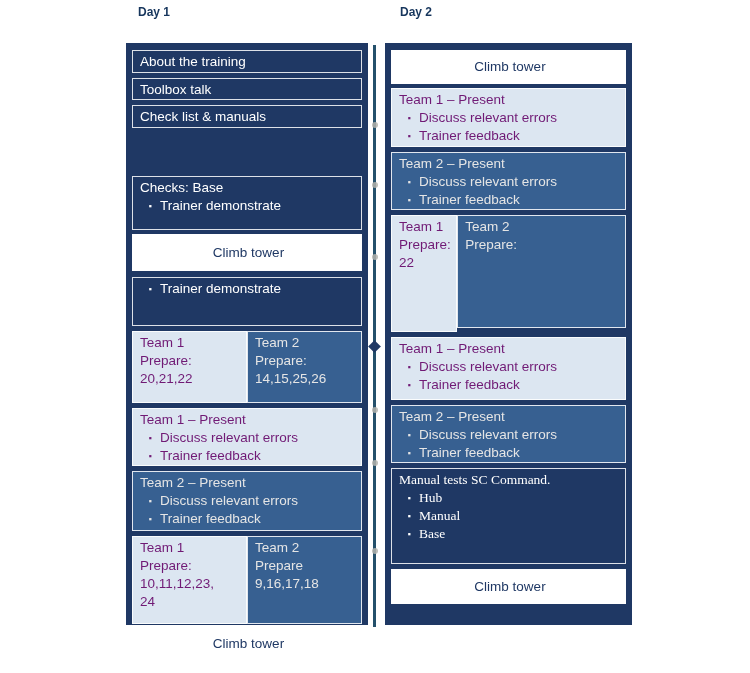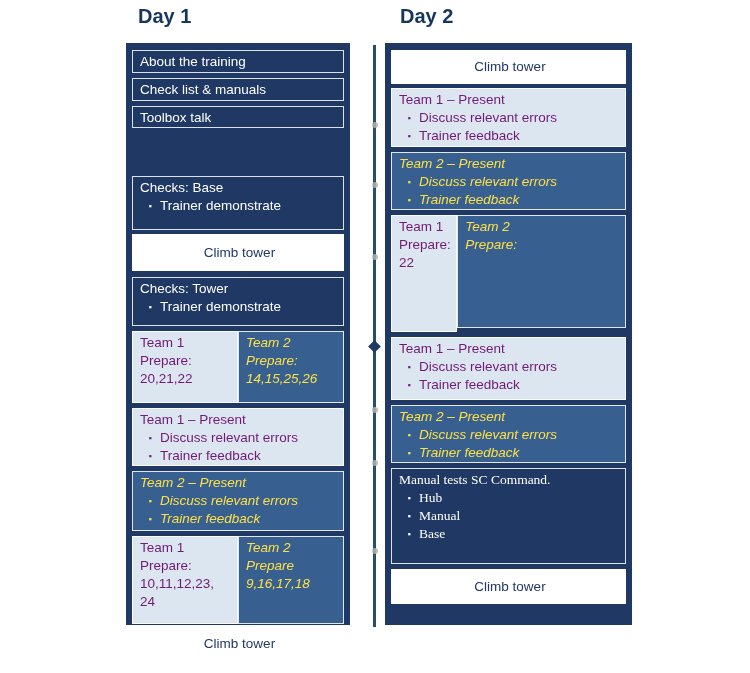--- a/index.html
+++ b/index.html
@@ -1,37 +1,37 @@
 <!DOCTYPE html>
 <html><head>
 <meta charset="utf-8">
 <style>
   html,body{margin:0;padding:0;}
   body{
     width:750px;height:673px;position:relative;background:#ffffff;
     font-family:"Liberation Sans",sans-serif;overflow:hidden;
   }
   .day-title{
-    position:absolute;top:5px;font-size:20px;font-weight:bold;color:#17365D;
+    position:absolute;top:5px;font-size:12px;font-weight:bold;color:#17365D;
   }
   #day1-title{left:138px;}
   #day2-title{left:400px;}
   .column{
     position:absolute;top:43px;height:582px;background:#1F3864;
     box-sizing:border-box;padding:7px 6px 8px 6px;
   }
-  #day1-column{left:126px;width:224px;}
+  #day1-column{left:126px;width:242px;}
   #day2-column{left:385px;width:247px;}
   .box{
     box-sizing:border-box;border:1px solid rgba(255,255,255,0.85);
     font-size:13.5px;line-height:18px;padding:2px 4px 2px 7px;
     overflow:hidden;
   }
   .box.dark{background:#1F3864;color:#ffffff;}
-  .box.medium{background:#376091;color:#fde047;font-style:italic;}
+  .box.medium{background:#376091;color:#e5e5e5;}
   .box.light{background:#DCE6F1;color:#701a75;}
   .box.white{
     background:#ffffff;color:#1F3864;border:none;
     display:flex;align-items:center;justify-content:center;text-align:center;
   }
   .pair{display:flex;align-items:flex-start;}
   .pair .box{flex:1;height:100%;}
   .bullet-line{display:flex;}
   .bullet-glyph{
     width:20px;flex:0 0 20px;text-align:center;font-size:9px;line-height:18px;
@@ -51,36 +51,35 @@
 </head>
 <body>
 
 <div class="day-title" id="day1-title">Day 1</div>
 <div class="day-title" id="day2-title">Day 2</div>
 
 <div class="column" id="day1-column">
     <div class="box dark" style="height: 23px; margin-bottom: 5px;">
       <div class="box-title">About the training</div>
     </div>
+    <div class="box dark" style="height: 22px; margin-bottom: 5px;">
+      <div class="box-title">Toolbox talk</div>
+    </div>
     <div class="box dark" style="height: 23px; margin-bottom: 5px;">
       <div class="box-title">Check list &amp; manuals</div>
     </div>
-    <div class="box dark" style="height: 22px; margin-bottom: 5px;">
-      <div class="box-title">Toolbox talk</div>
-    </div>
     <div class="box dark" style="height: 54px; margin-bottom: 4px; margin-top: 48px;">
       <div class="box-title">Checks: Base</div>
       <div class="bullet-line">
         <span class="bullet-glyph">▪</span>
         <span class="bullet-text">Trainer demonstrate</span>
       </div>
     </div>
     <div class="box white" style="height: 37px; margin-bottom: 6px;">Climb tower</div>
     <div class="box dark" style="height: 49px; margin-bottom: 5px;">
-      <div class="box-title">Checks: Tower</div>
       <div class="bullet-line">
         <span class="bullet-glyph">▪</span>
         <span class="bullet-text">Trainer demonstrate</span>
       </div>
     </div>
     <div class="pair" style="height: 72px; margin-bottom: 5px;">
       <div class="box light">
         <div class="cell-line">Team 1</div>
         <div class="cell-line">Prepare:</div>
         <div class="cell-line">20,21,22</div>

